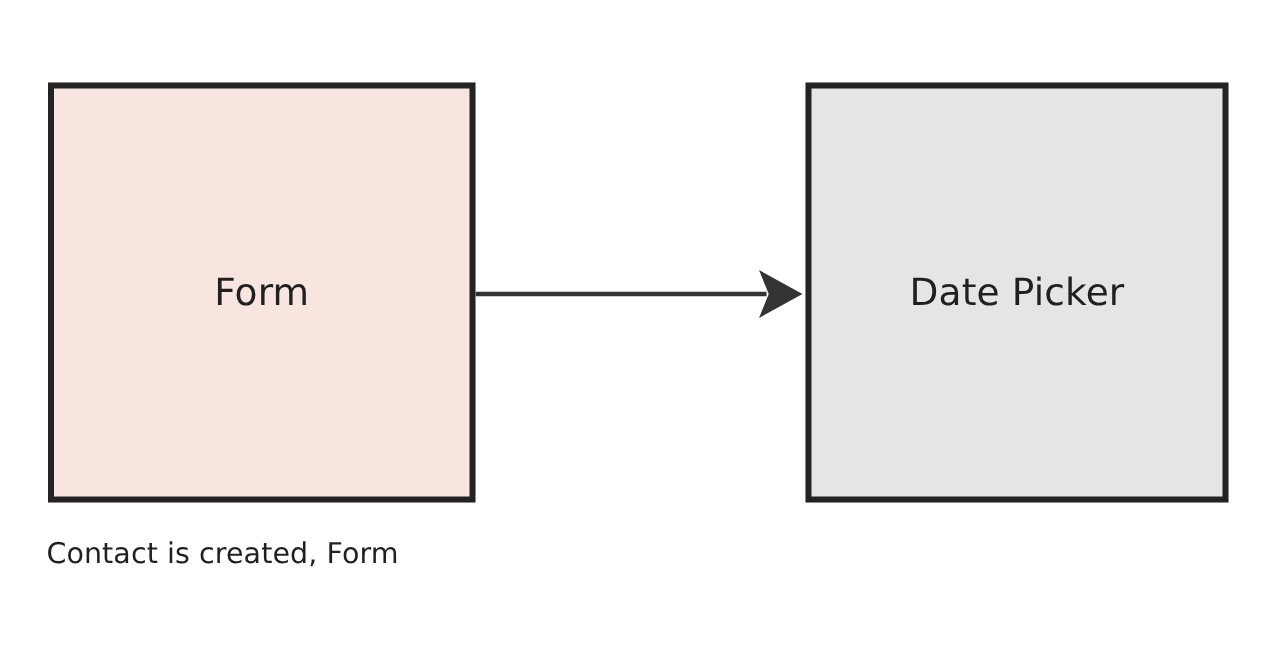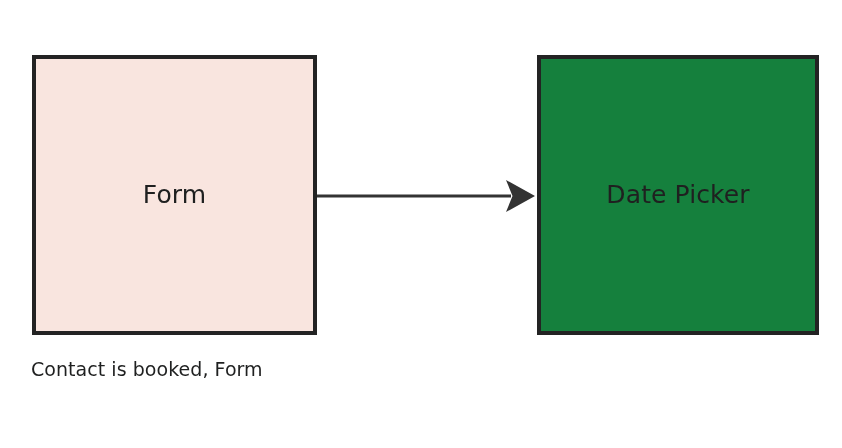--- a/index.html
+++ b/index.html
@@ -86,22 +86,22 @@
     <g>
       <line x1="317" y1="196" x2="511" y2="196" stroke="#333333" stroke-width="3"></line>
       <path d="M 535 196 L 506 180 L 512.5 196 L 506 212 Z" fill="#333333"></path>
     </g>
   </svg>
 
   <div class="node" id="node-form" style="background:#F9E5DF; border-color:#232323; border-width:4px;">
     <span class="node-label">Form</span>
   </div>
 
-  <div class="node" id="node-datepicker" style="background:#15803d; border-color:#232323; border-width:4px;">
+  <div class="node" id="node-datepicker" style="background:#e5e5e5; border-color:#232323; border-width:4px;">
     <span class="node-label">Date Picker</span>
   </div>
 
   <div class="edge-label" id="edge-label-left">
-    <div>Contact is booked, Form</div>
+    <div>Contact is created, Form</div>
   </div>
 
 
 </div>
 
 </body></html>

